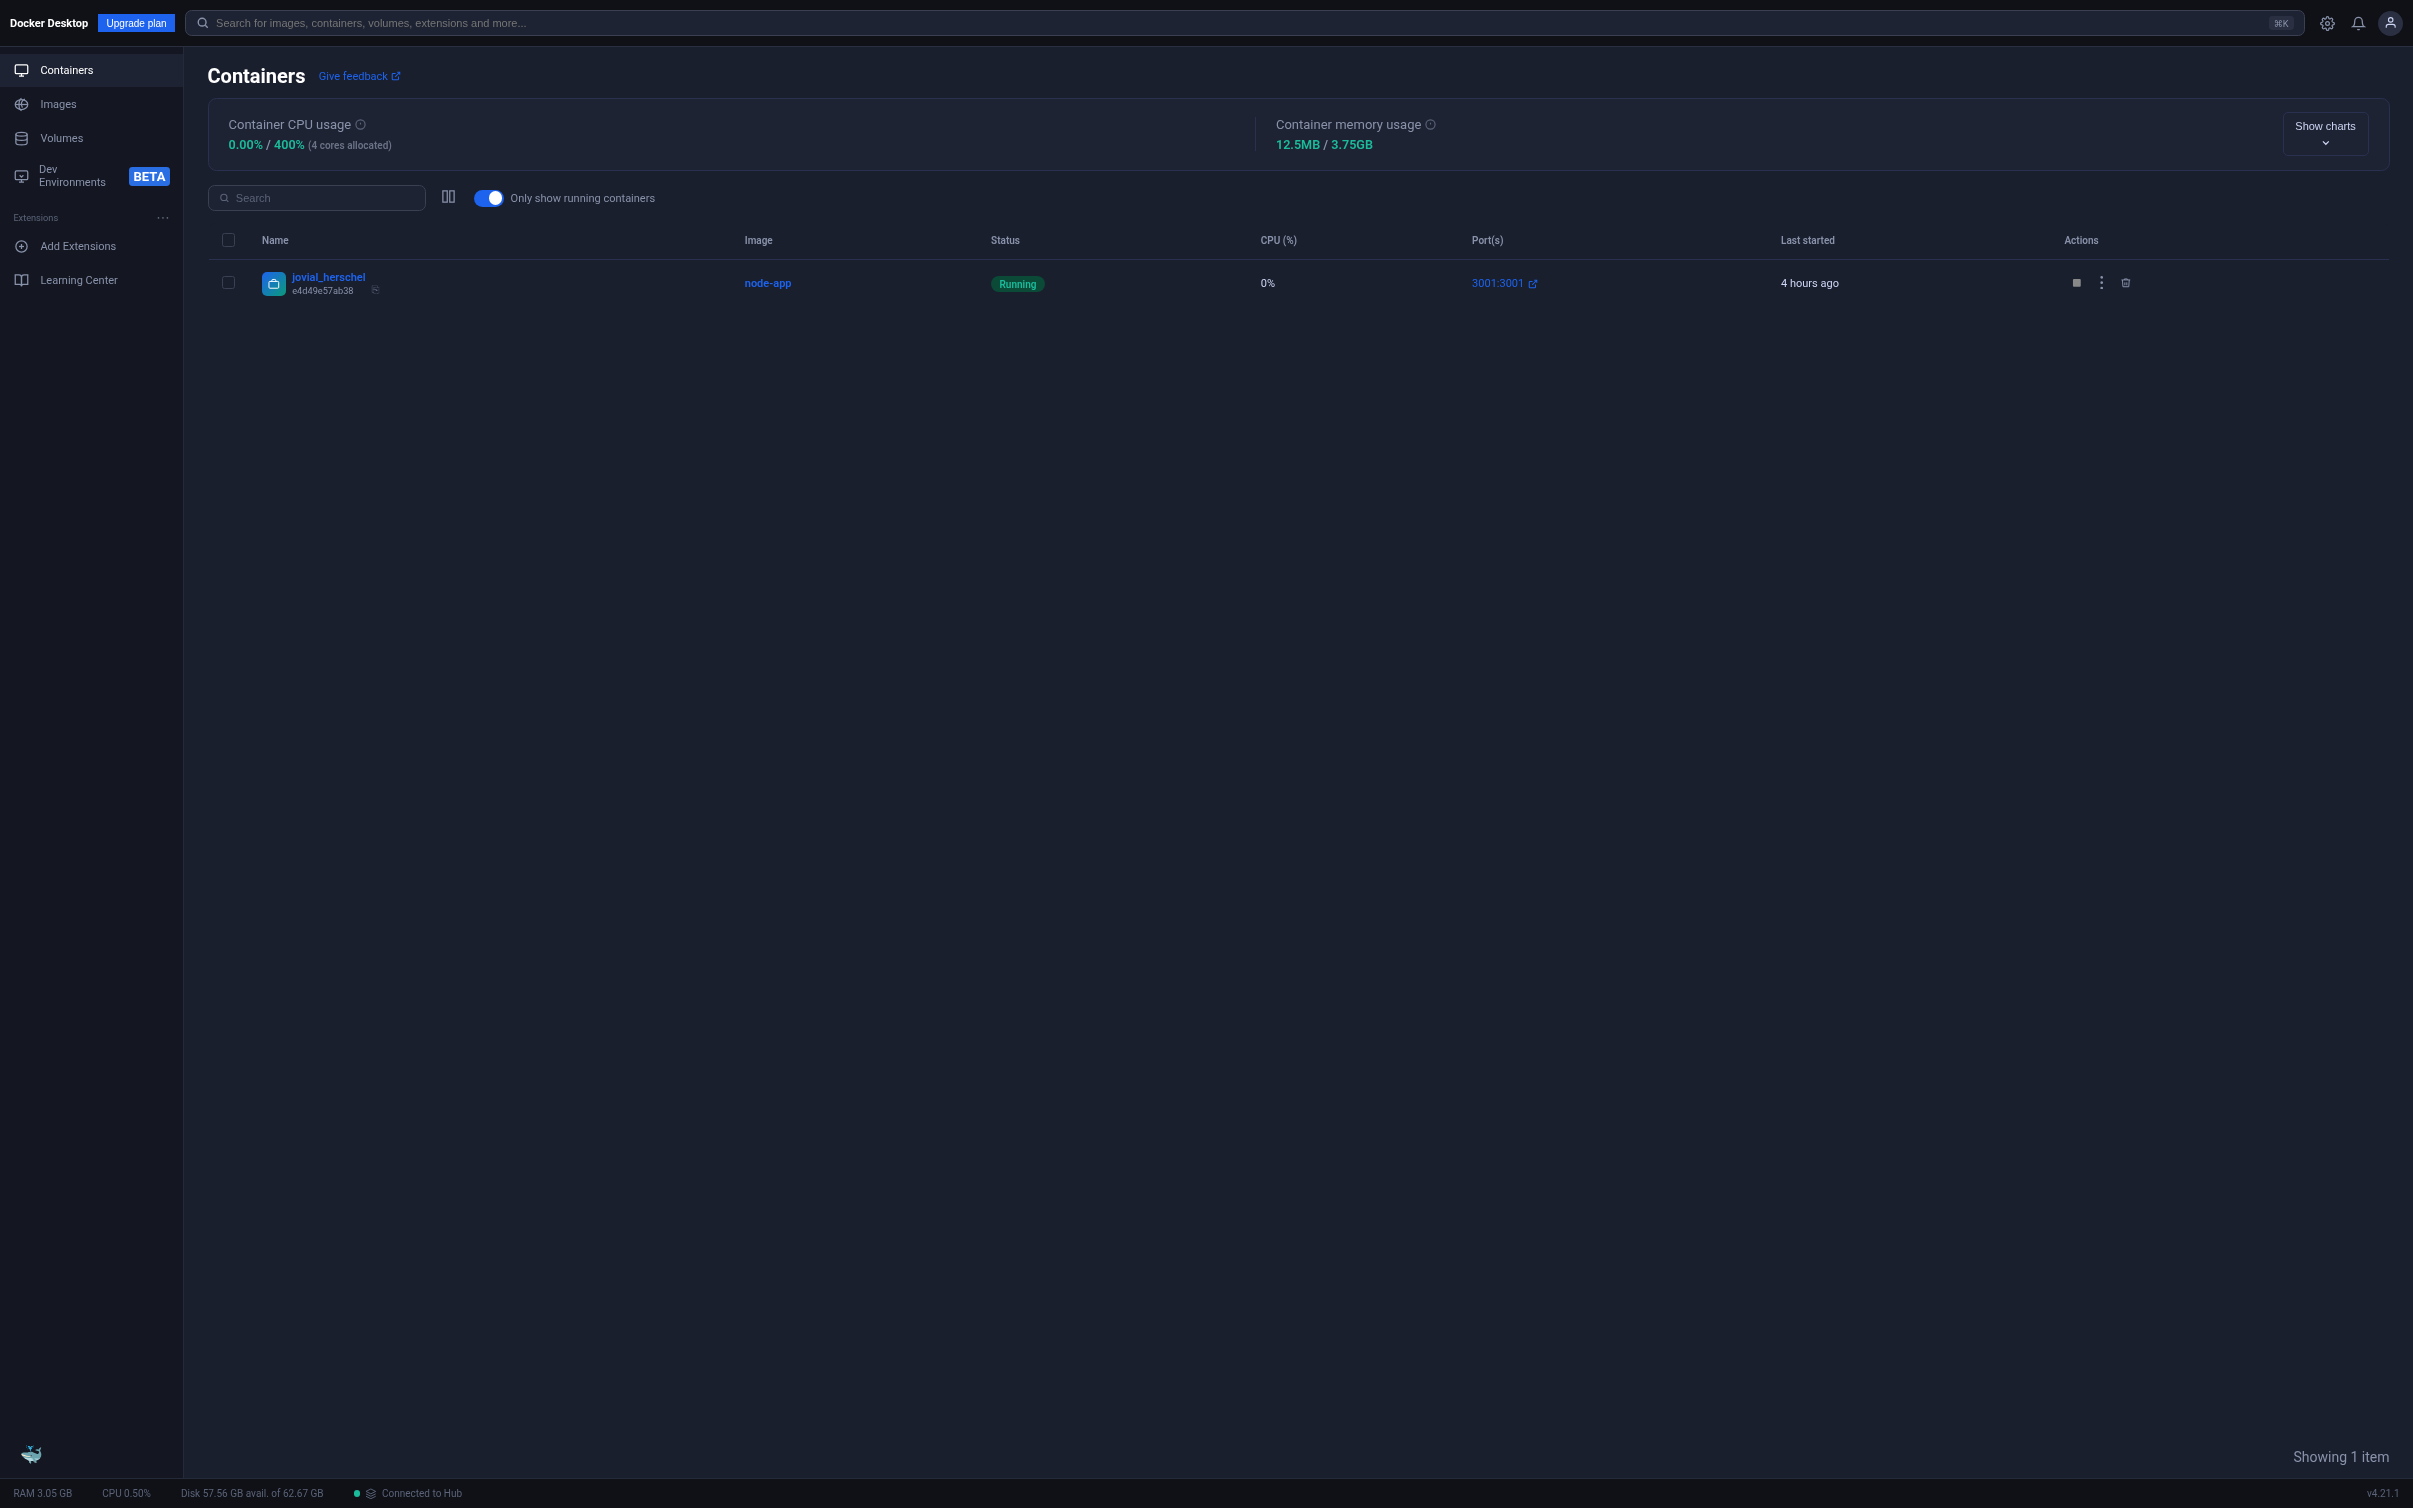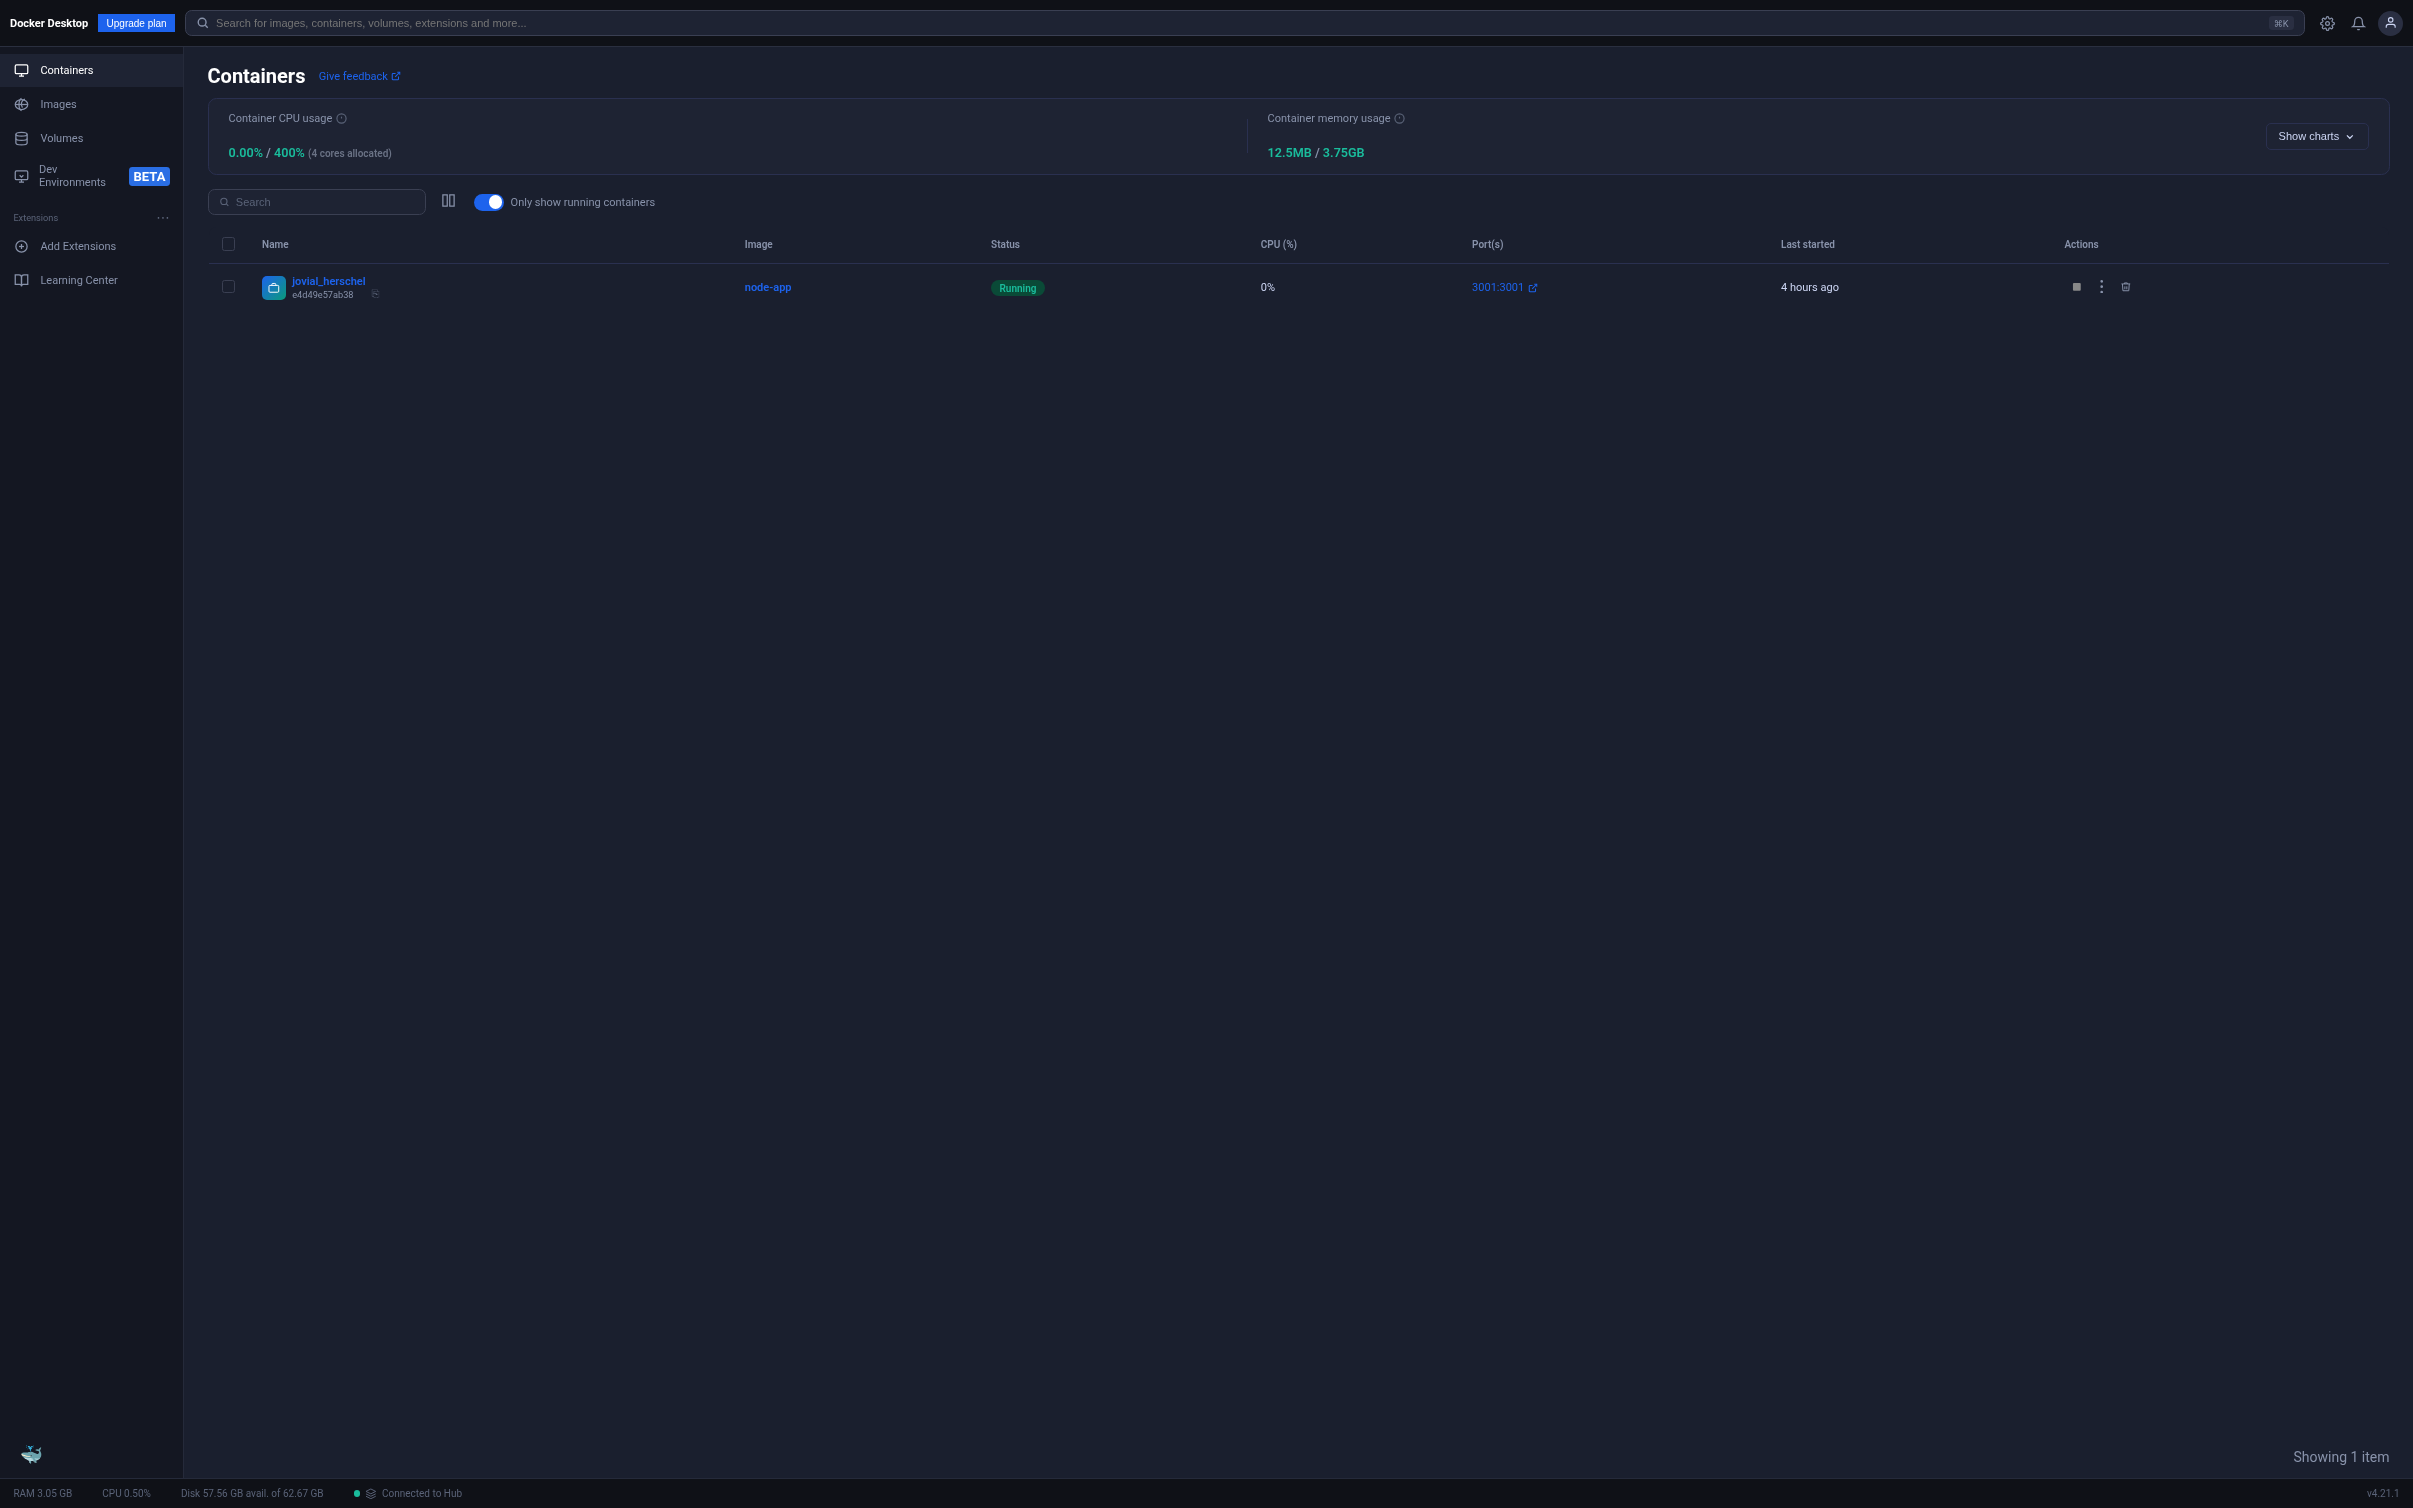--- a/index.html
+++ b/index.html
@@ -210,23 +210,23 @@
       border: 0.8px solid #2a3050;
       border-radius: 8.4px;
       padding: 13.4px 20px;
       display: flex;
       align-items: center;
     }
     .stats-item {
       flex: 1;
     }
     .stats-label {
-      font-size: 11px;
-      color: #8892aa;
-      margin-bottom: 20px;
+      font-size: 13px;
+      color: #8892aa;
+      margin-bottom: 5px;
       display: flex;
       align-items: center;
       gap: 3.4px;
     }
     .stats-value {
       font-size: 12.6px;
       font-weight: 600;
     }
     .stats-divider {
       width: 0.8px;
@@ -238,20 +238,21 @@
       background: none;
       border: 0.8px solid #2a3050;
       color: #cdd6f4;
       border-radius: 5px;
       padding: 6.7px 11.7px;
       cursor: pointer;
       display: flex;
       align-items: center;
       gap: 5px;
       font-size: 11px;
+      flex-direction: column;
     }
 
     
     .toolbar {
       padding: 0 23.5px 10px;
       display: flex;
       align-items: center;
       gap: 10px;
     }
     .search-box {

